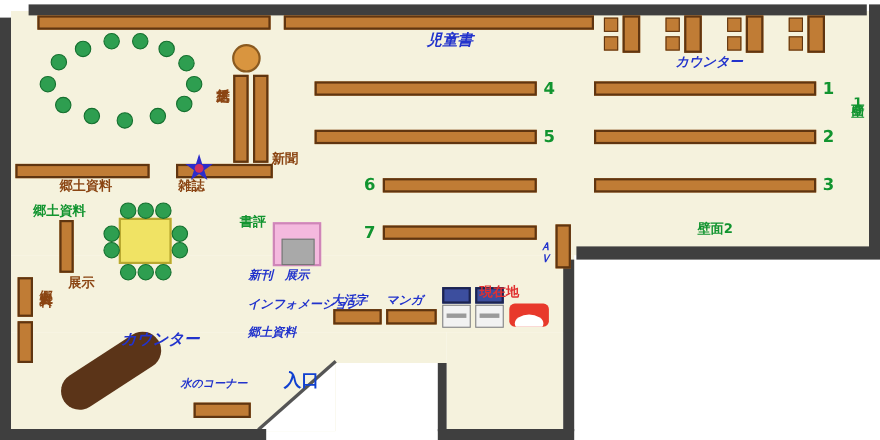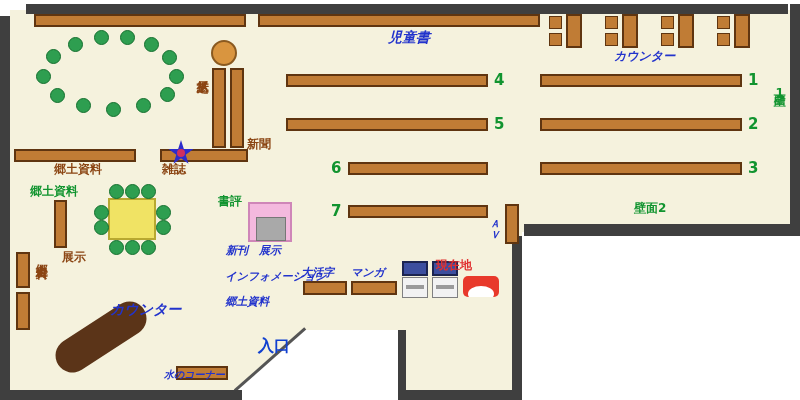--- a/index.html
+++ b/index.html
@@ -152,20 +152,20 @@
   <div class="abs lbl green" style="left:30px;top:185px;font-size:12px;width:30px">郷土資料</div>
   <div class="abs lbl brown" style="left:62px;top:251px;font-size:12px">展示</div>
   <div class="abs lbl green" style="left:218px;top:195px;font-size:12px">書評</div>
   <div class="abs lbl blue" style="left:226px;top:245px;font-size:11px">新刊　展示</div>
   <div class="abs lbl blue" style="left:210px;top:258px;width:112px;font-size:11px;text-align:left">
     <span>インフォメーション</span><br>
     <span>郷土資料</span>
   </div>
   <div class="abs lbl brown vert" style="left:34px;top:254px;font-size:12px">郷土資料</div>
   <div class="abs lbl blue" style="left:110px;top:301px;font-size:14px">カウンター</div>
-  <div class="abs lbl blue" style="left:164px;top:369px;font-size:10px">水のコーナー</div>
+  <div class="abs lbl blue" style="left:164px;top:344px;font-size:10px">水のコーナー</div>
   <div class="abs lbl" style="left:258px;top:337px;font-size:16px;color:#1040d0">入口</div>
   <div class="abs lbl blue" style="left:301px;top:267px;font-size:11px">大活字</div>
   <div class="abs lbl blue" style="left:351px;top:267px;font-size:11px">マンガ</div>
   <div class="abs lbl red" style="left:436px;top:259px;font-size:12px">現在地</div>
   <div class="abs lbl blue vert" style="left:489px;top:212px;font-size:10px">ＡＶ</div>
 
 </div>
 
 </body></html>

